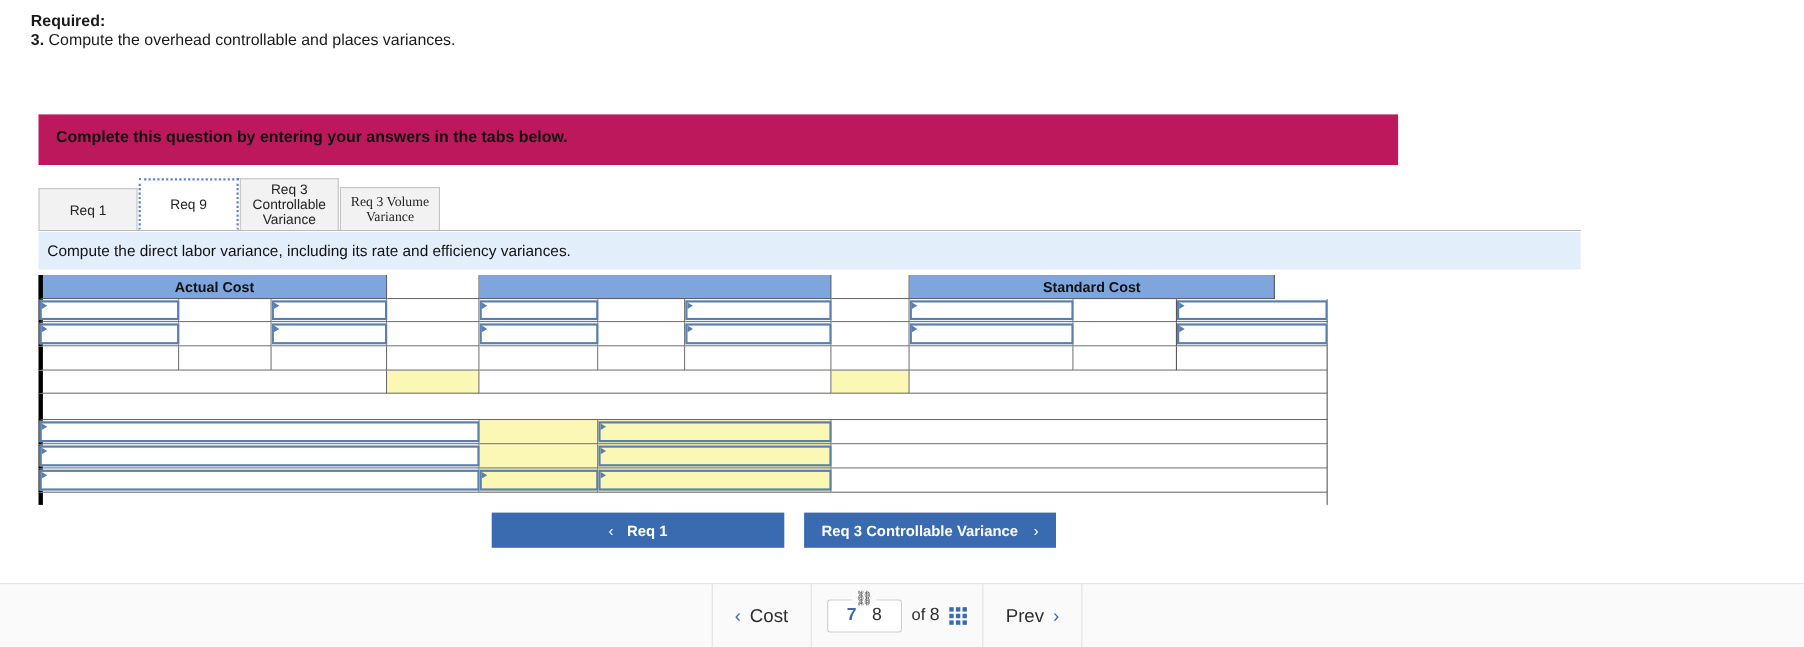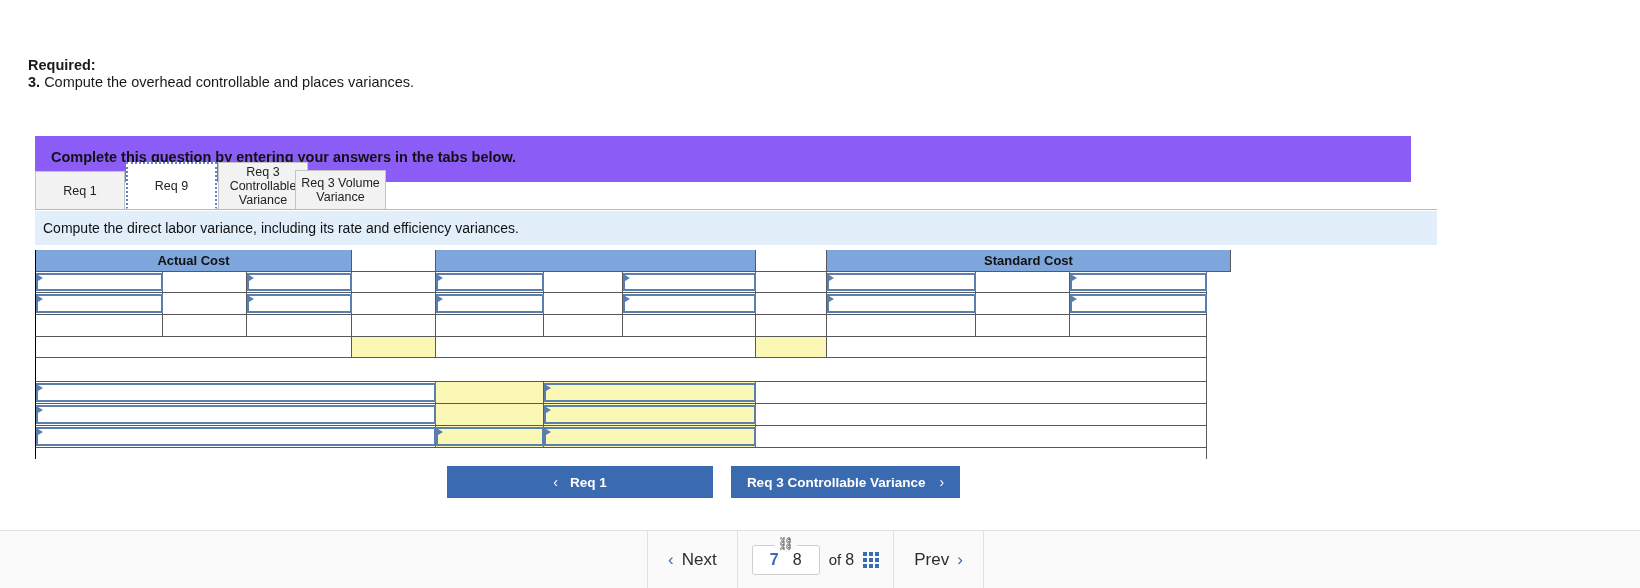--- a/index.html
+++ b/index.html
@@ -11,34 +11,32 @@
     color: #1a1a1a;
   }
   body { width: 1640px; height: 588px; overflow: hidden; position: relative; }
 
   
   .required-block {
     position: absolute;
     left: 28px; top: 12px;
     font-size: 14.5px;
     line-height: 17px;
-    margin-top: 45px;
   }
   .required-title { font-weight: bold; font-size: 14.5px; }
   .req-line { white-space: nowrap; }
   .req-num { font-weight: bold; }
 
   
   .complete-bar {
     position: absolute;
     left: 35px; top: 104px;
-    width: 1376px; height: 46px;
-    background: #8b5cf6;
+    width: 1236px; height: 46px;
+    background: #be185d;
     border: 0;
-    margin-top: 32px;
   }
   .complete-bar span {
     position: absolute;
     left: 16px; top: 13px;
     font-size: 14.5px;
     font-weight: bold;
     color: #111;
   }
 
   
@@ -66,21 +64,21 @@
   }
   .tab.active {
     background: #ffffff;
     border: 2px dotted #5b85c9;
     border-bottom: 1px solid #ffffff;
     z-index: 4;
   }
   #tab0 { left: 0px;   width: 90px;  height: 38px; }
   #tab1 { left: 91px;  width: 91px;  height: 47px; }
   #tab2 { left: 183px; width: 90px;  height: 47px; }
-  #tab3 { left: 260px; width: 91px;  height: 39px; }
+  #tab3 { left: 274px; width: 91px;  height: 39px; font-family: Liberation Serif, serif; }
 
   
   .prompt-bar {
     position: absolute;
     left: 35px; top: 211px;
     width: 1402px; height: 34px;
     background: #e3eefb;
     display: flex;
     align-items: center;
     padding-left: 8px;
@@ -98,21 +96,21 @@
   }
   .grid-row { position: absolute; left: 0; width: 100%; }
 
   .cell {
     position: absolute;
     top: 0; height: 100%;
     border-right: 1px solid #595959;
     border-bottom: 1px solid #595959;
     background: #ffffff;
   }
-  .cell.leftedge { border-left: 1px solid #000000; }
+  .cell.leftedge { border-left: 4px solid #000000; }
   .cell.blue { background: #7fa6dc; }
   .cell.yellow { background: #fbf7b5; }
 
   .hdr-label {
     width: 100%; height: 100%;
     display: flex; align-items: center; justify-content: center;
     font-size: 13px; font-weight: bold; color: #111;
   }
 
   
@@ -257,21 +255,21 @@
 
   <div class="grid-row" style="top:0px; height:22px;">
     <div class="cell blue leftedge" style="left:0px; width:317px;">
       <div class="hdr-label">Actual Cost</div>
     </div>
     <div class="cell" style="left:317px; width:84px;"></div>
     <div class="cell blue" style="left:401px; width:320px;">
       <div class="hdr-label"></div>
     </div>
     <div class="cell" style="left:721px; width:71px;"></div>
-    <div class="cell blue" style="left:792px; width:404px;">
+    <div class="cell blue" style="left:792px; width:332px;">
       <div class="hdr-label">Standard Cost</div>
     </div>
   </div>
 
   <div class="grid-row" style="top:22px; height:21px;">
     <div class="cell leftedge" style="left:0px; width:128px;"></div>
     <div class="cell" style="left:128px; width:84px;"></div>
     <div class="cell" style="left:212px; width:105px;"></div>
     <div class="cell" style="left:317px; width:84px;"></div>
     <div class="cell" style="left:401px; width:108px;"></div>
@@ -418,21 +416,21 @@
 <div class="navbtn" id="btn-next-req">
   <span>Req 3 Controllable Variance</span>
   <span class="chev">›</span>
 </div>
 
 <div class="footer">
   <div class="pager">
     <div class="pager-sep"></div>
     <div class="pg-btn">
       <span class="chev">‹</span>
-      <span>Next</span>
+      <span>Cost</span>
     </div>
     <div class="pager-sep"></div>
     <div class="pg-mid">
       <div class="pagebox">
         <span class="link-icon">⛓</span>
         <span class="cur">7</span>
         <span class="nxt">8</span>
       </div>
       <span class="pg-of"><span>of</span> <span class="total">8</span></span>
       <span class="grid-icon">

